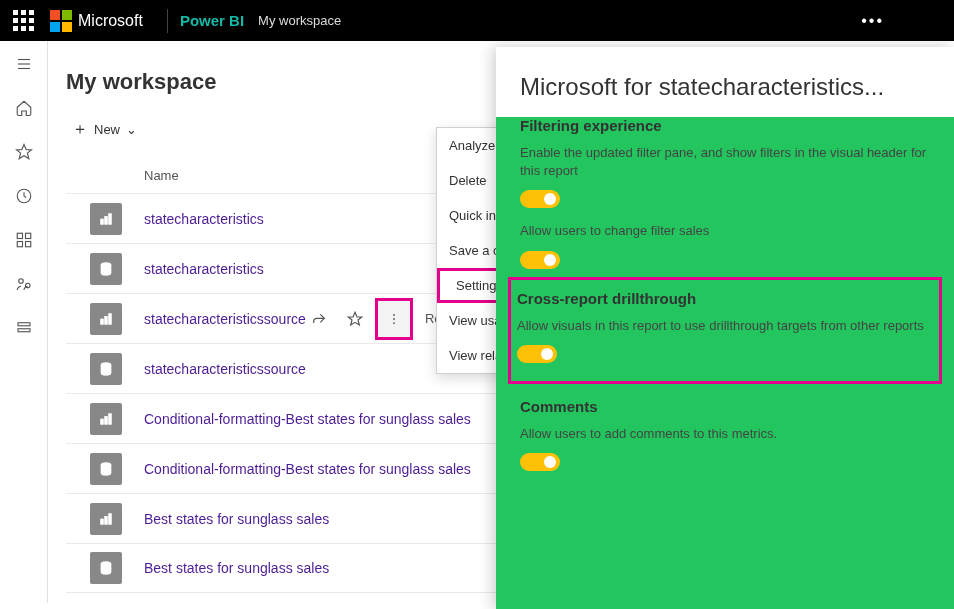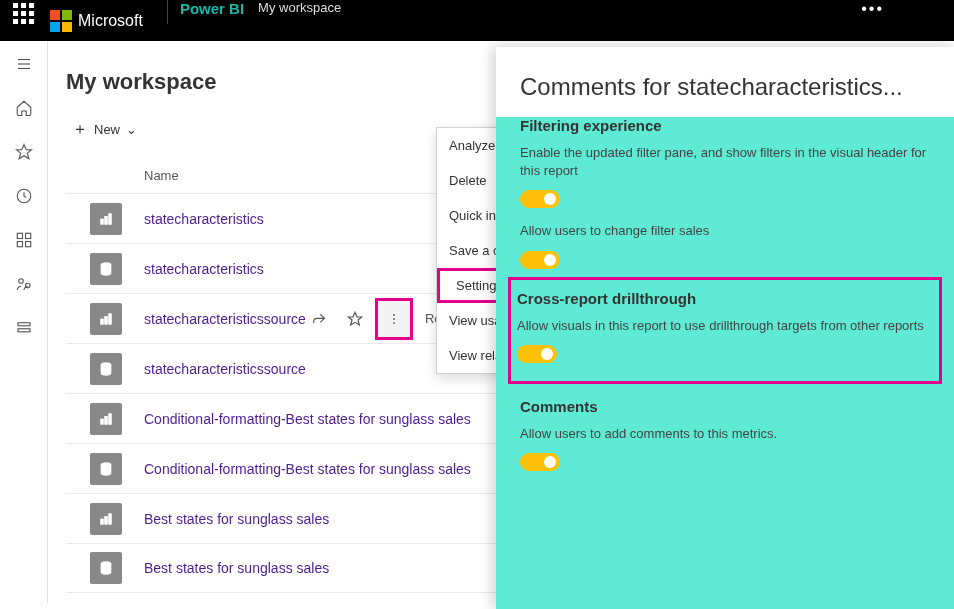--- a/index.html
+++ b/index.html
@@ -1,17 +1,17 @@
 <!DOCTYPE html>
 <html><head>
 <meta charset="utf-8">
 <style>
   * { box-sizing: border-box; margin: 0; padding: 0; }
   html, body { width: 954px; height: 609px; font-family: "Segoe UI", Arial, sans-serif; overflow: hidden; background:#fff; color:#333; }
-  .topbar { height:41px; background:#000; display:flex; padding:0 10px; color:#fff; }
+  .topbar { height:41px; background:#000; display:flex; align-items:center; padding:0 10px; color:#fff; }
   .waffle { width:26px; height:26px; display:grid; grid-template-columns:repeat(3,5px); grid-template-rows:repeat(3,5px); gap:3px; align-content:center; justify-content:center; margin-right:14px; cursor:pointer;}
   .waffle span { background:#fff; width:5px; height:5px; }
   .mslogo { display:flex; align-items:center; margin-right:12px; }
   .mslogo-sq { display:grid; grid-template-columns:10px 10px; grid-template-rows:10px 10px; gap:2px; margin-right:6px;}
   .mslogo-sq span:nth-child(1){background:#f25022;}
   .mslogo-sq span:nth-child(2){background:#7fba00;}
   .mslogo-sq span:nth-child(3){background:#00a4ef;}
   .mslogo-sq span:nth-child(4){background:#ffb900;}
   .mstext { font-size:16px; color:#fff; font-weight:400;}
   .divider { width:1px; height:24px; background:#444; margin:0 12px;}
@@ -37,21 +37,21 @@
   .row-actions .ic { width:32px; height:32px; display:flex; align-items:center; justify-content:center; cursor:pointer; color:#555;}
   .row-actions .vdots { border:3px solid #e3008c; background:#f3f3f3; width:38px; height:42px; }
   .row-actions .typetag { font-size:13px; color:#555; margin-left:8px;}
   
   .ctxmenu { position:absolute; top:86px; left:388px; width:108px; background:#fff; border:1px solid #d0d0d0; box-shadow:0 4px 12px rgba(0,0,0,.15); z-index:5; font-size:13px;}
   .ctxmenu .mi { padding:10px 12px; cursor:pointer; white-space:nowrap; overflow:hidden;}
   .ctxmenu .mi.hl { border:3px solid #e3008c; padding:7px 16px;}
   
   .panel { position:absolute; top:47px; right:0; width:458px; height:562px; background:#fff; box-shadow:-3px 0 14px rgba(0,0,0,.2); z-index:10; display:flex; flex-direction:column;}
   .panel-header { padding:26px 24px 16px 24px; font-size:24px; font-weight:400; color:#333; white-space:nowrap; overflow:hidden; text-overflow:ellipsis;}
-  .panel-body { flex:1; overflow:hidden; background:#5eead4; padding:0 24px 10px 24px; position:relative;}
+  .panel-body { flex:1; overflow:hidden; background:#22c55e; padding:0 24px 10px 24px; position:relative;}
   .sect-title { font-size:15px; font-weight:600; color:#333; margin-top:14px; margin-bottom:10px;}
   .sect-desc { font-size:13px; color:#444; line-height:1.4; margin-bottom:10px;}
   .toggle { width:40px; height:18px; background:#ffc107; border-radius:10px; position:relative; cursor:pointer; margin-bottom:6px;}
   .toggle .knob { width:12px; height:12px; background:#fff; border-radius:50%; position:absolute; top:3px; right:4px;}
   .highlight-box { border:3px solid #e3008c; padding:6px 10px 12px 6px; margin:8px -12px 4px -12px;}
   .highlight-box .sect-title{margin-top:4px;}
   .panel-footer { height:64px; display:flex; justify-content:flex-end; align-items:center; padding:0 22px; gap:14px; background:#fff;}
   .btn { padding:8px 20px; font-size:14px; cursor:pointer; border:none;}
   .btn-save { background:#f2c811; color:#000; }
   .btn-save-wrap { border:3px solid #e3008c; padding:3px; display:inline-block;}
@@ -258,21 +258,21 @@
         <div class="mi">Quick insights</div>
         <div class="mi">Save a copy</div>
         <div class="mi hl">Settings</div>
         <div class="mi">View usage metrics</div>
         <div class="mi">View related</div>
       </div>
   </div>
 </div>
 
 <div class="panel">
-  <div class="panel-header">Comments for statecharacteristics...</div>
+  <div class="panel-header">Microsoft for statecharacteristics...</div>
   <div class="panel-body">
     <div class="sect-title truncate" style="margin-top:0;">Filtering experience</div>
     <div class="sect-desc">Enable the updated filter pane, and show filters in the visual header for this report</div>
     <div class="toggle">
         <div class="knob"></div>
       </div>
     <div class="sect-desc" style="margin-top:14px;">Allow users to change filter sales</div>
     <div class="toggle">
         <div class="knob"></div>
       </div>

